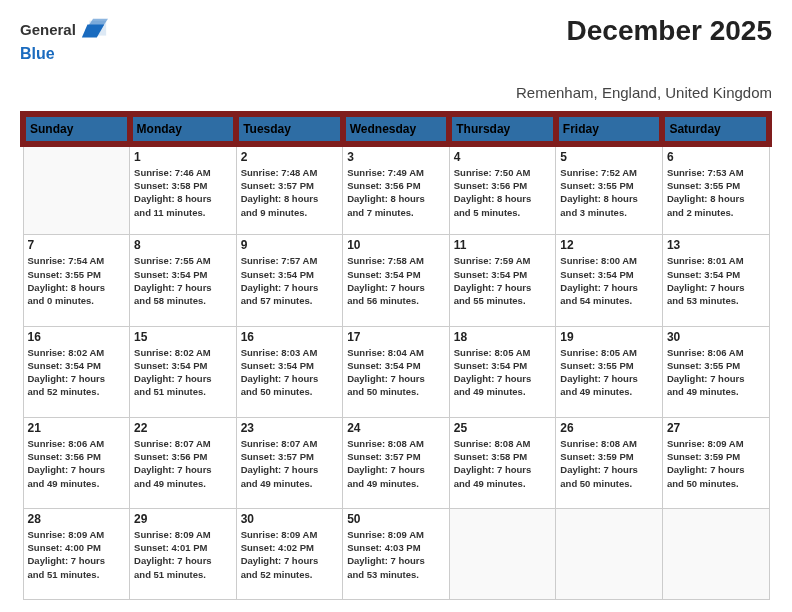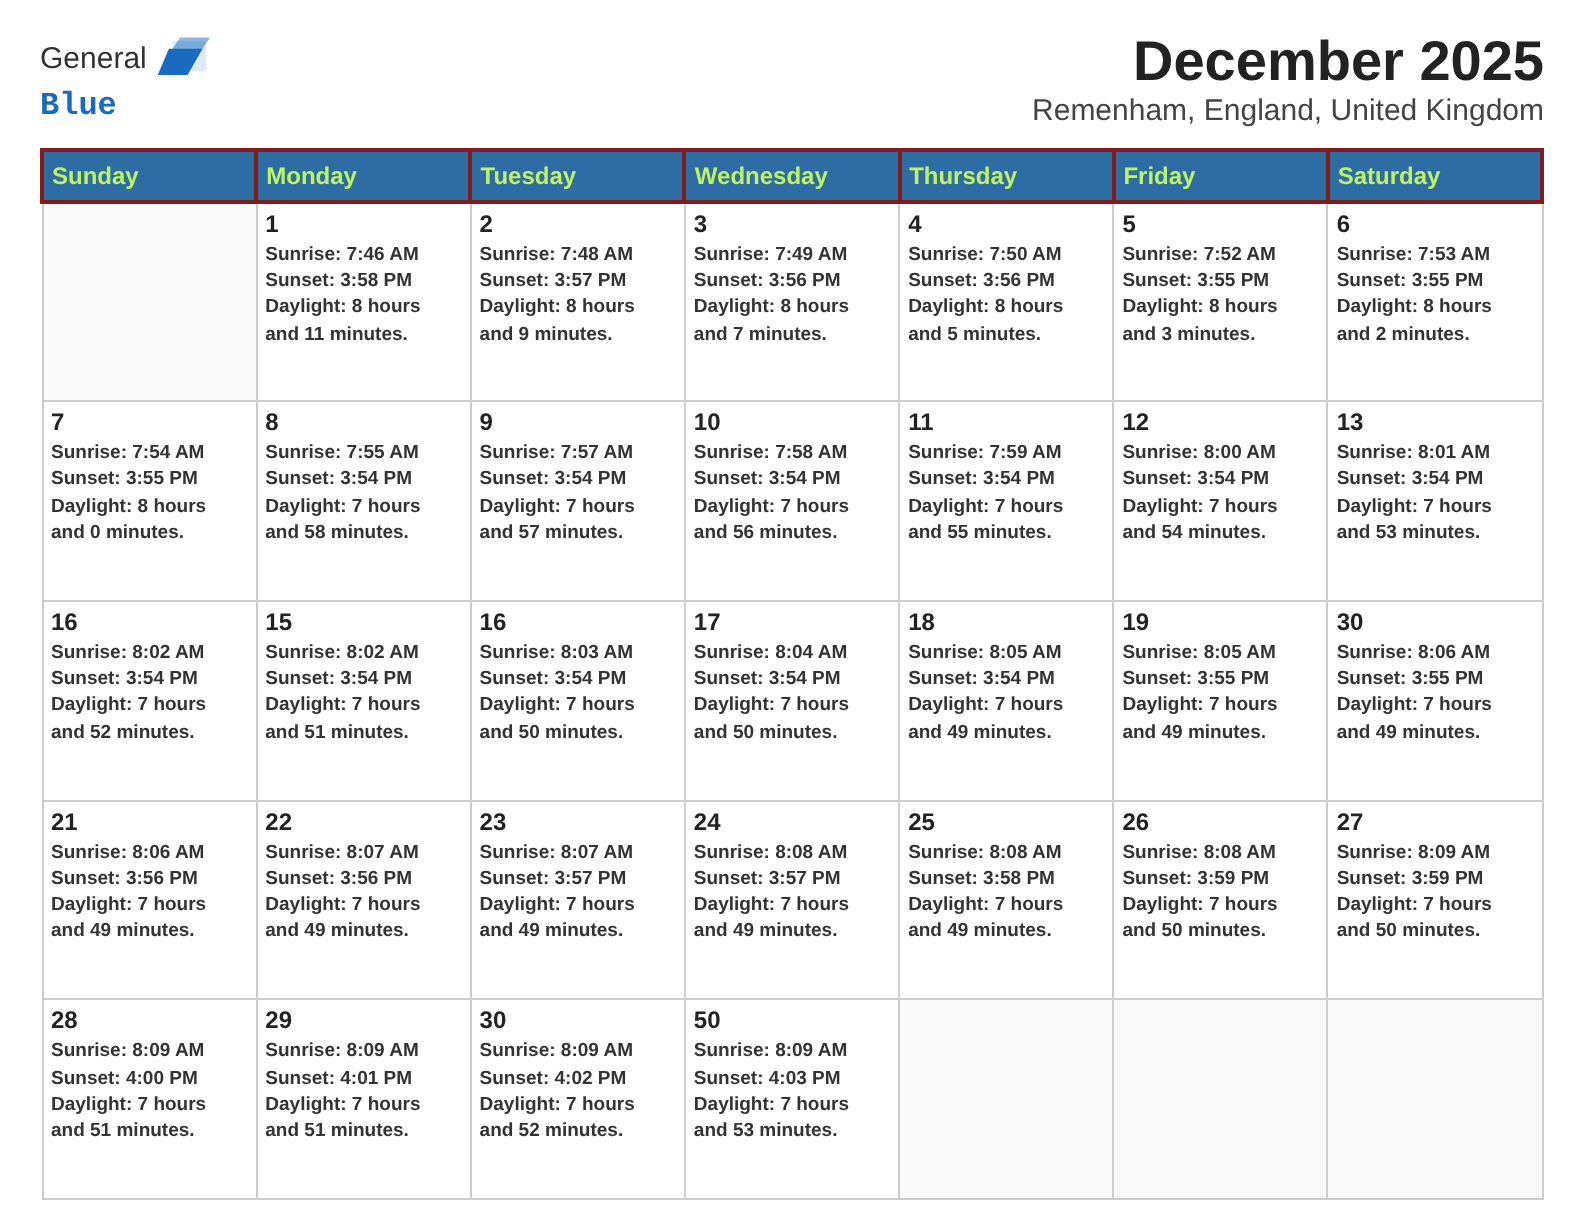--- a/index.html
+++ b/index.html
@@ -27,60 +27,60 @@
       display: flex;
       align-items: center;
       gap: 0;
     }
     .logo-text {
       font-size: 15px;
       line-height: 1.2;
     }
     .logo-general {
       color: #333;
-      font-weight: normal;
+      font-weight: bold;
     }
     .logo-blue {
       color: #1a6bbf;
       font-weight: bold;
-      font-family: Liberation Mono, monospace;
     }
     .logo-icon {
       width: 28px;
       height: 28px;
       margin-left: 4px;
     }
     .title-block {
       text-align: right;
     }
     .month-title {
       font-size: 28px;
       font-weight: bold;
       color: #222;
       line-height: 1.1;
     }
     .location {
       font-size: 15px;
       color: #444;
+      margin-top: 37px;
     }
     .calendar {
       flex: 1;
       border: 1px solid #ccc;
       border-collapse: collapse;
       width: 100%;
       table-layout: fixed;
     }
     .calendar th {
       background: #2e6da4;
-      color: #bef264;
+      color: #000000;
       font-size: 12px;
       font-weight: bold;
       padding: 5px 4px;
       text-align: left;
-      border: 2px solid #7f1d1d;
+      border: 6px solid #7f1d1d;
     }
     .calendar td {
       border: 1px solid #ccc;
       vertical-align: top;
       padding: 3px 4px;
       font-size: 10px;
       color: #333;
       height: 90px;
     }
     .calendar td.empty {

